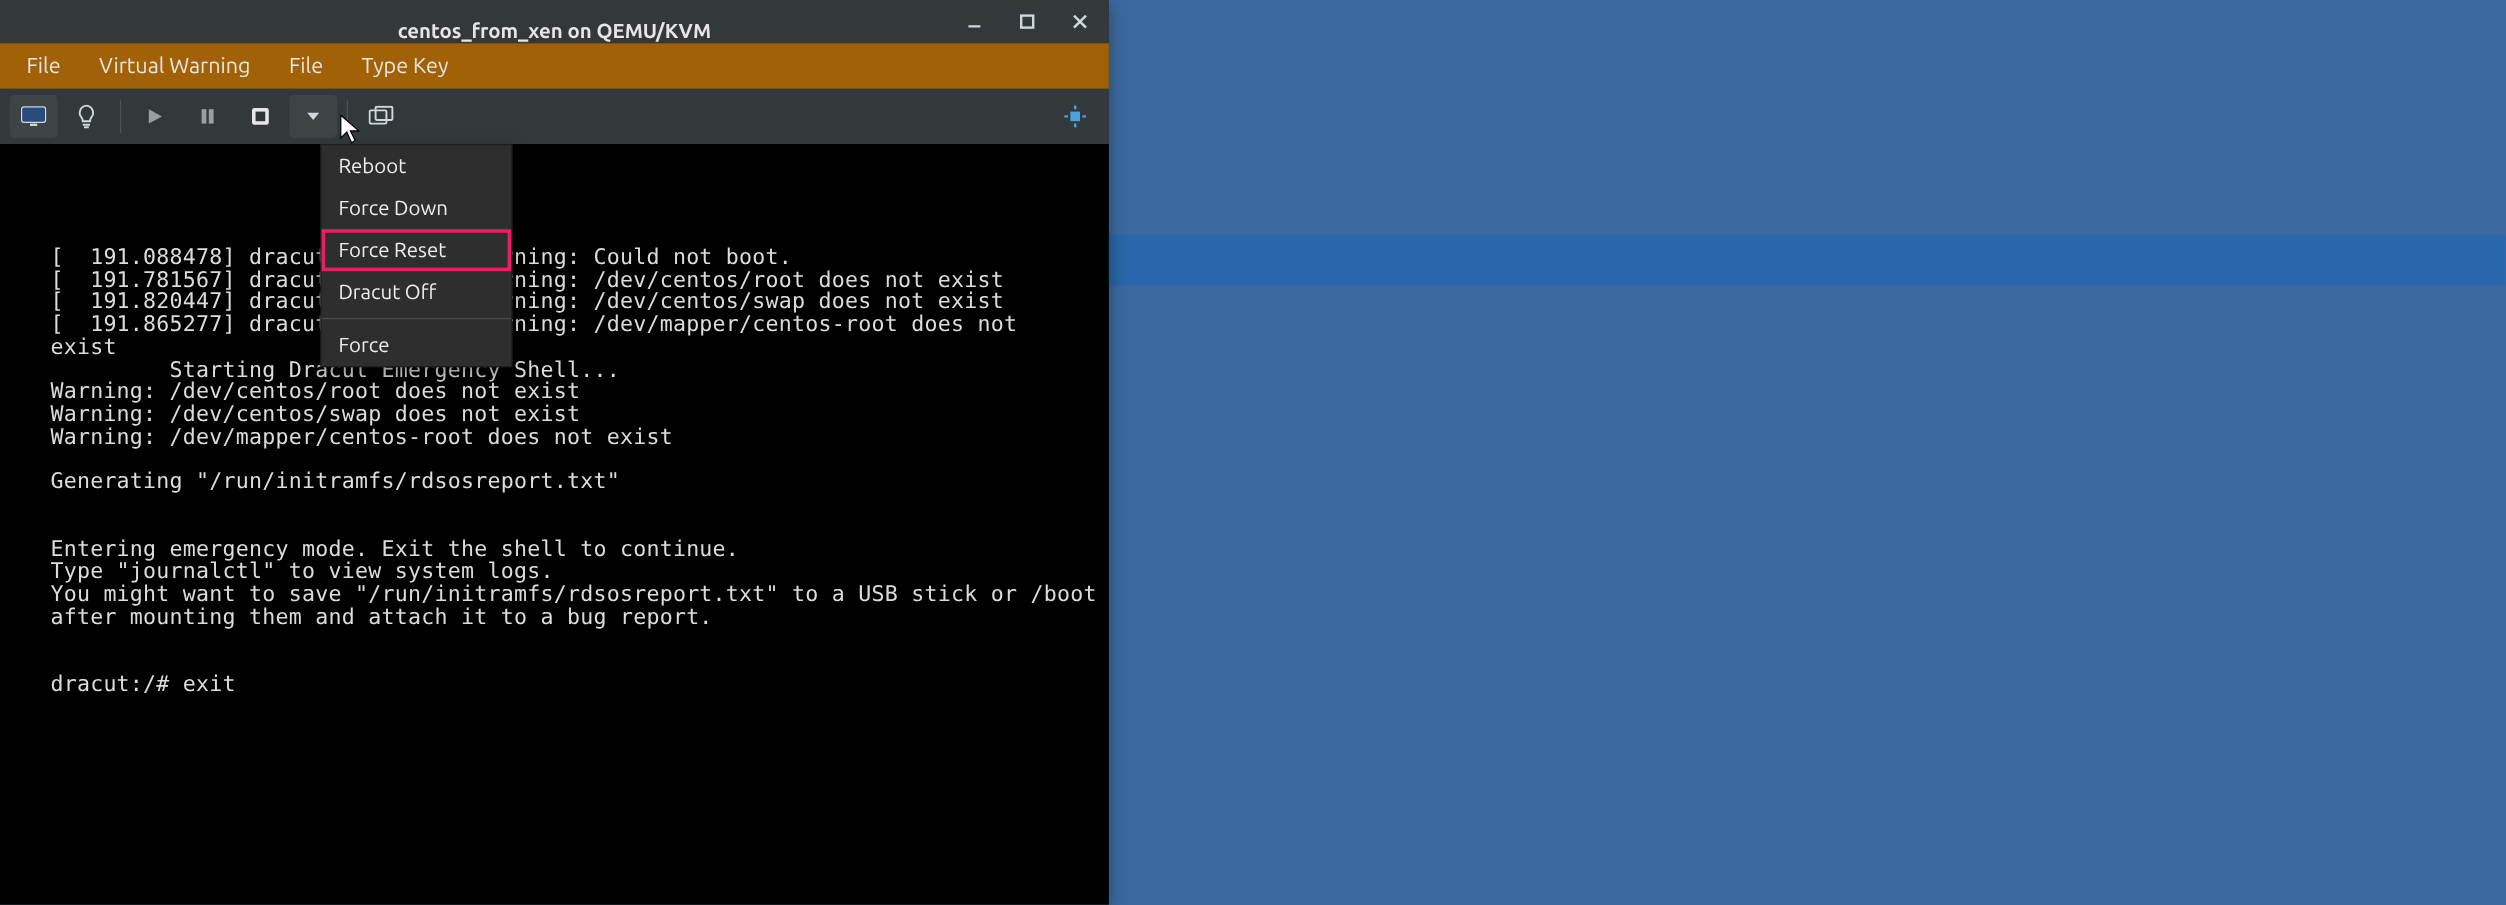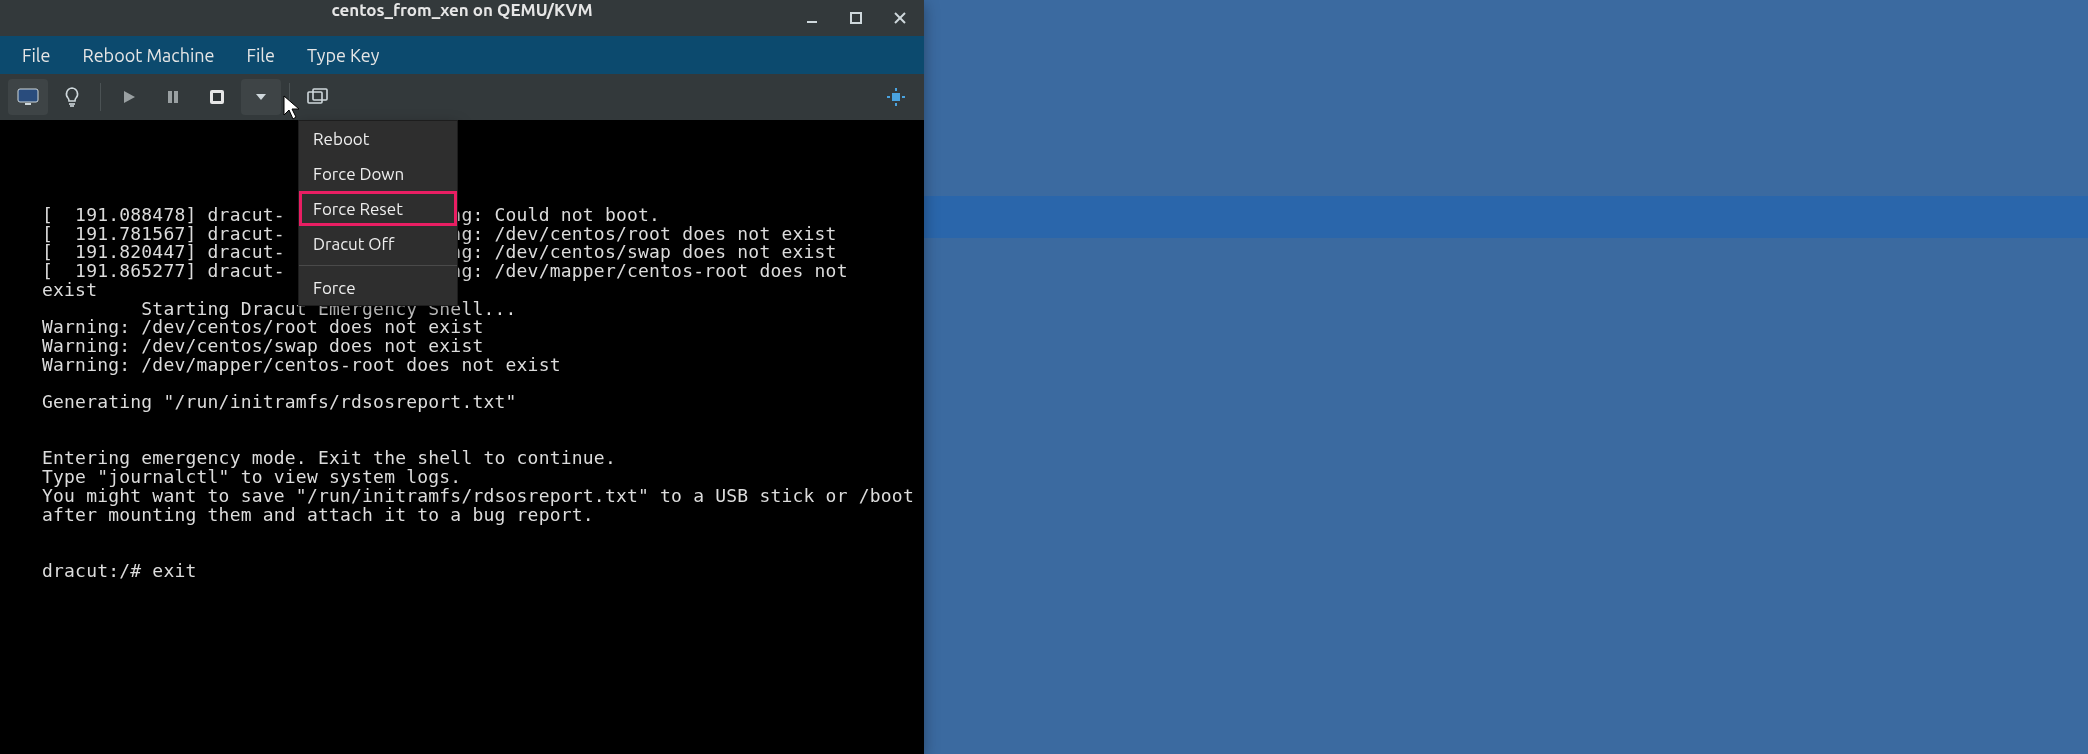--- a/index.html
+++ b/index.html
@@ -28,21 +28,21 @@
       background: #2e3436;
       color: #d0d0d0;
       display: flex;
       flex-direction: column;
       box-shadow: 0 4px 14px rgba(0,0,0,.35);
     }
     .titlebar {
       height: 36px;
       background: #33393b;
       display: flex;
-      align-items: flex-start;
+      align-items: flex-end;
       justify-content: center;
       position: relative;
     }
     .titlebar-text {
       color: #e6e6e6;
       font-size: 17px;
       font-weight: 600;
     }
     .titlebar-controls {
       position: absolute;
@@ -58,21 +58,21 @@
       height: 28px;
       display: flex;
       align-items: center;
       justify-content: center;
       color: #e6e6e6;
       font-size: 16px;
       cursor: pointer;
     }
     .menubar {
       height: 38px;
-      background: #0c4a6e;
+      background: #a16207;
       display: flex;
       align-items: center;
       padding: 0 10px;
       gap: 8px;
     }
     .menubar .menu-item {
       padding: 6px 12px;
       font-size: 18px;
       color: #e6e6e6;
       cursor: pointer;
@@ -105,21 +105,20 @@
     }
     .dropdown {
       position: absolute;
       top: 46px;
       left: 267px;
       width: 160px;
       background: #2e2e2e;
       border: 1px solid #1d1d1d;
       z-index: 10;
       box-shadow: 0 6px 14px rgba(0,0,0,.4);
-      margin-left: 31px;
     }
     .dropdown-item {
       padding: 8px 14px;
       font-size: 17px;
       color: #eee;
       cursor: pointer;
     }
     .dropdown-item.highlight {
       outline: 3px solid #e91e63;
       outline-offset: -3px;
@@ -175,21 +174,21 @@
         <svg class="icon" width="14" height="14" viewBox="0 0 14 14">
             <line x1="2" y1="2" x2="12" y2="12"></line>
             <line x1="12" y1="2" x2="2" y2="12"></line>
           </svg>
       </div>
     </div>
   </div>
 
   <div class="menubar">
     <div class="menu-item">File</div>
-    <div class="menu-item">Reboot Machine</div>
+    <div class="menu-item">Virtual Warning</div>
     <div class="menu-item">File</div>
     <div class="menu-item">Type Key</div>
   </div>
 
   <div class="toolbar">
 
     <div class="tool-btn active">
       <svg width="22" height="18" viewBox="0 0 22 18">
         <rect x="1" y="1" width="20" height="13" rx="2" fill="#294c7d" stroke="#cfd8dc"></rect>
         <rect x="8" y="15" width="6" height="2" fill="#cfd8dc"></rect>

